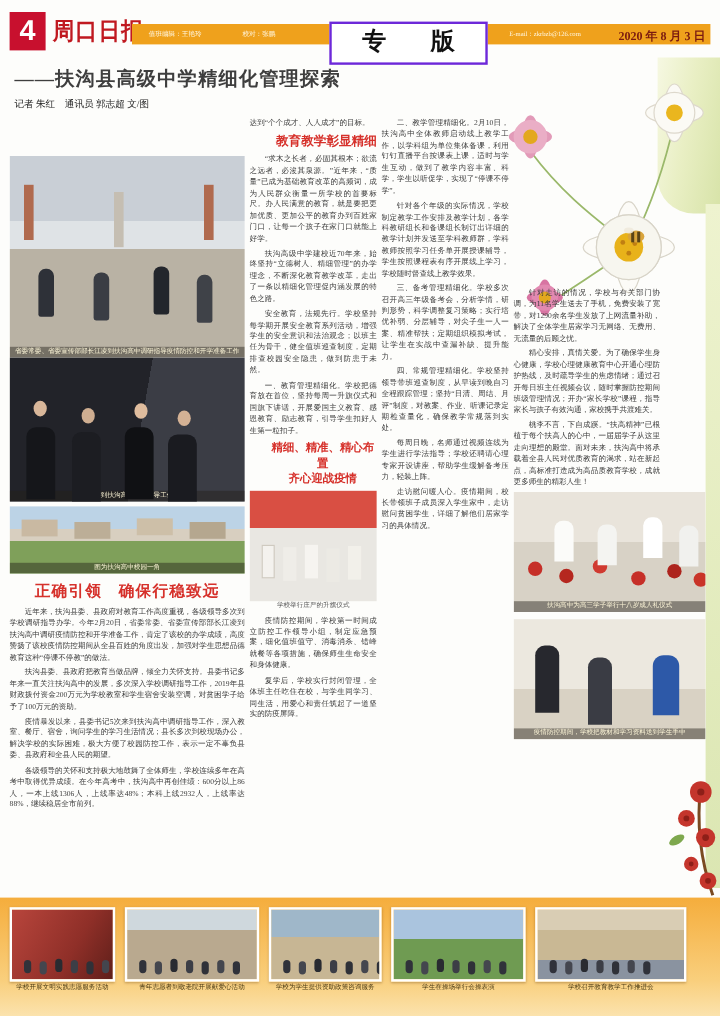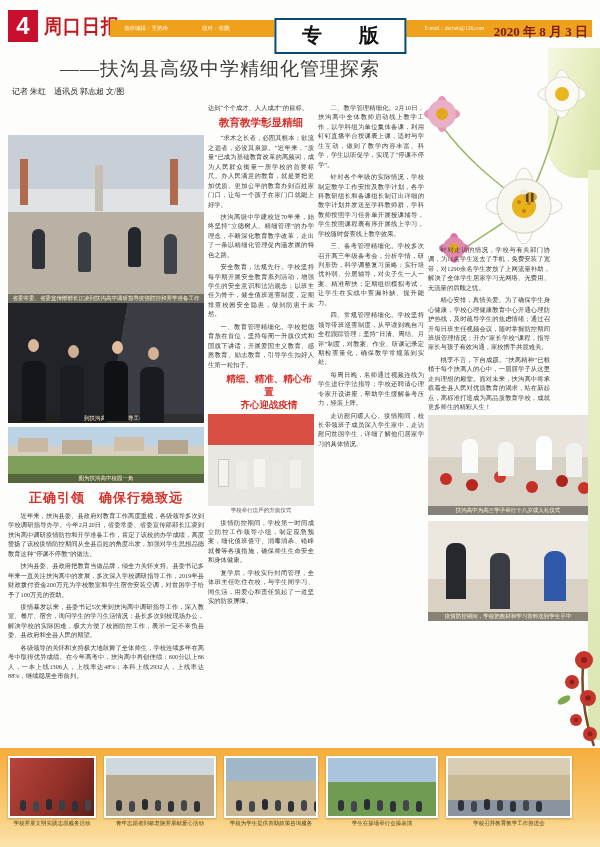--- a/index.html
+++ b/index.html
@@ -9,47 +9,47 @@
   .hdr{position:relative;height:38px;margin:8px 8px 0 8px;z-index:3;}
   .pageno{position:absolute;left:0;top:2px;width:30px;height:32px;background:#c8102e;color:#fff;
           font-family:"Liberation Sans",sans-serif;font-weight:bold;font-size:24px;line-height:32px;text-align:center;}
   .masthead{position:absolute;left:36px;top:6px;color:#c01920;font-weight:900;font-size:18px;
             font-family:"Liberation Sans",sans-serif;letter-spacing:1px;transform:scaleY(1.1);}
   .gbar{position:absolute;left:102px;right:0;top:12px;height:17px;background:#efa11c;}
   .gbar .t1{position:absolute;left:14px;top:5px;font-size:5.5px;color:#fff7e2;white-space:nowrap;}
   .gbar .t2{position:absolute;left:92px;top:5px;font-size:5.5px;color:#fff7e2;white-space:nowrap;}
   .gbar .t3{position:absolute;right:188px;top:5px;font-size:5.5px;color:#fff7e2;white-space:nowrap;}
   .gbar .t4{position:absolute;right:108px;top:5px;font-size:5.5px;color:#fff7e2;white-space:nowrap;}
-  .gbar .date{position:absolute;right:4px;top:3px;font-size:13px;font-weight:bold;color:#7a1a10;white-space:nowrap;margin-left:47px;}
+  .gbar .date{position:absolute;right:4px;top:3px;font-size:10px;font-weight:bold;color:#7a1a10;white-space:nowrap;margin-left:47px;}
   .zhuanban{position:absolute;left:50%;transform:translateX(-58%);top:-2px;width:128px;height:32px;
-            background:#fff;border:2px solid #0c4a6e;text-align:center;font-size:20px;font-weight:bold;
+            background:#fff;border:2px solid #6d28d9;text-align:center;font-size:20px;font-weight:bold;
             color:#111;line-height:30px;letter-spacing:16px;text-indent:16px;}
   
   .headblock{position:relative;z-index:2;margin:10px 10px 0 12px;}
   .title{font-family:"Liberation Sans",sans-serif;font-weight:900;color:#17418c;font-size:45px;
          letter-spacing:3px;line-height:1.05;white-space:nowrap;}
-  .subtitle{margin-top:7px;text-align:center;width:72%;font-weight:normal;color:#3e3e3e;font-size:19px;letter-spacing:1px;}
+  .subtitle{margin-top:7px;width:72%;font-weight:bold;color:#3e3e3e;font-size:16px;letter-spacing:1px;}
   .byline{margin-top:4px;text-align:left;width:72%;font-size:8px;color:#222;}
   
   .ribbon{position:absolute;top:48px;right:0;width:52px;height:130px;z-index:1;
           background:linear-gradient(100deg,#f6f8e2 0%,#e9efc4 45%,#d7e3a8 100%);border-radius:0 0 0 30px;}
   .ribbon2{position:absolute;top:170px;right:0;width:12px;height:570px;z-index:1;
            background:linear-gradient(#eef3cf,#dbe6b2);}
   .flowers{position:absolute;top:56px;right:4px;width:184px;height:216px;z-index:1;pointer-events:none;}
   .blossoms{position:absolute;right:0;top:648px;width:46px;height:100px;z-index:4;pointer-events:none;}
   
   .main{position:relative;z-index:2;display:flex;gap:4px;margin:6px 8px 0 8px;height:612px;}
   .col{overflow:hidden;}
   .c1{width:196px;margin-top:32px;}.c2{width:106px;}.c3{width:106px;}.c4{width:160px;position:relative;}
   .para{margin:0 0 3px 0;font-size:6.3px;line-height:1.5;text-align:justify;text-indent:2em;color:#3a3a3a;}
   .c4 .paras{padding-top:142px;width:122px;}
   .lead{font-size:6.3px;line-height:1.5;color:#3a3a3a;}
   .redhead{color:#d6312b;font-weight:bold;font-family:"Liberation Sans",sans-serif;text-align:center;}
   .rh-big{font-size:13px;margin:6px 0 4px 0;letter-spacing:1px;}
-  .rh-med{font-size:10.5px;margin:4px 0 3px 0;}
+  .rh-med{font-size:10.5px;margin:4px 0 3px 0;text-align:right;}
   .rh-two{font-size:9.5px;line-height:1.35;margin:4px 0 3px 16px;}
   
   .img{position:relative;overflow:hidden;background:#ccc;}
   .pcap{position:absolute;left:0;right:0;bottom:0;background:rgba(35,30,25,.45);color:#fdf6d8;
         font-size:5.5px;line-height:1.35;padding:1px 3px;text-align:center;font-family:"Liberation Sans",sans-serif;}
   .ph1{height:168px;margin-bottom:4px;}
   .ph2{height:120px;margin-bottom:4px;}
   .ph3{height:56px;margin-bottom:2px;}
   .ph-c2{height:92px;margin:3px 0 1px 0;}
   .cap-under{font-size:5.5px;line-height:1.3;color:#555;text-align:center;margin-bottom:3px;font-family:"Liberation Sans",sans-serif;}

